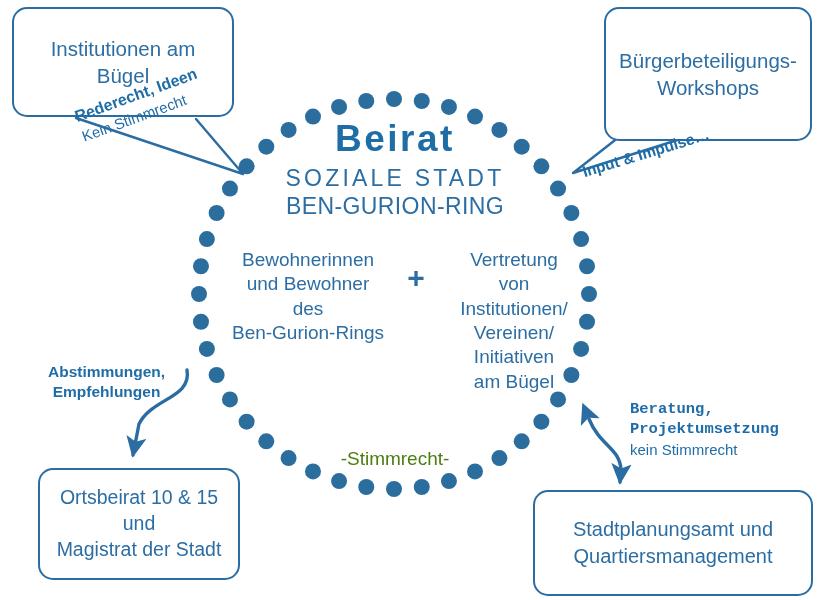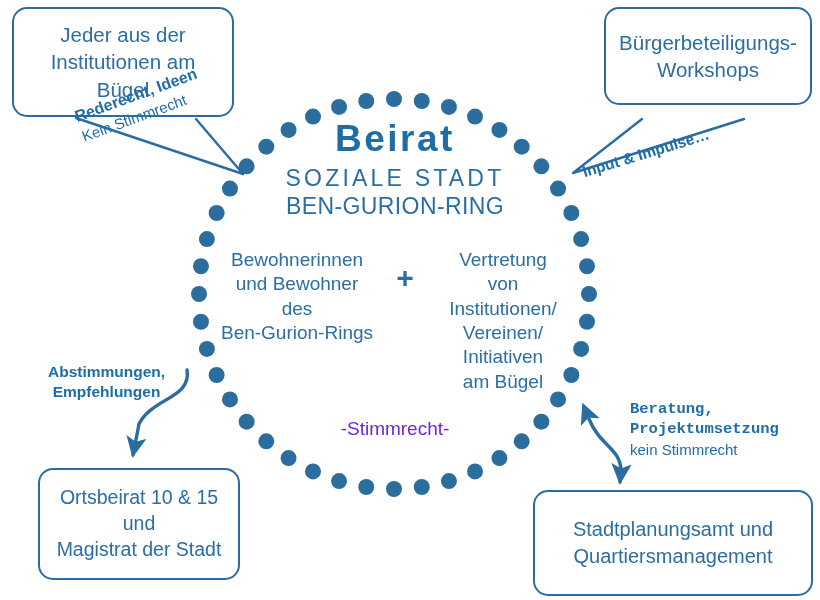--- a/index.html
+++ b/index.html
@@ -50,21 +50,21 @@
   }
   .box .ln { display: block; white-space: nowrap; }
 
   #bubble-neighbourhood {
     left: 12px; top: 7px;
     width: 222px; height: 110px;
     font-size: 20.5px;
   }
   #bubble-participation {
     left: 604px; top: 7px;
-    width: 208px; height: 98px;
+    width: 208px; height: 134px;
     font-size: 20.5px;
     align-items: center;
   }
   #box-ortsbeirat {
     left: 38px; top: 468px;
     width: 202px; height: 112px;
     font-size: 19.5px;
   }
   #box-stadtplanung {
     left: 533px; top: 490px;
@@ -104,21 +104,21 @@
     color: #2c6ea3;
   }
 
   #members-row {
     position: absolute;
     left: 0;
     top: 128px;
     width: 390px;
     display: flex;
     align-items: flex-start;
-    justify-content: center;
+    justify-content: flex-end;
   }
   .member-col {
     font-size: 19px;
     line-height: 1.28;
     text-align: center;
     color: #2c6ea3;
   }
   #member-left { width: 172px; }
   #member-right { width: 152px; }
   #plus-sign {
@@ -126,25 +126,25 @@
     text-align: center;
     font-size: 30px;
     font-weight: bold;
     color: #2c6ea3;
     line-height: 1.05;
     padding-top: 14px;
   }
   #voting-note {
     position: absolute;
     left: 0;
-    top: 298px;
+    top: 328px;
     width: 390px;
     text-align: center;
     font-size: 19px;
-    color: #6d28d9;
+    color: #4d7c0f;
   }
 
   
   .rot-caption {
     position: absolute;
     z-index: 5;
     color: #1f6da6;
     white-space: nowrap;
     line-height: 1.3;
   }
@@ -284,21 +284,20 @@
         <span class="ln">Initiativen</span><br>
         <span class="ln">am Bügel</span>
       </div>
     </div>
 
     <div id="voting-note">-Stimmrecht-</div>
   </div>
 
   <div class="box" id="bubble-neighbourhood">
     <div class="lines">
-      <span class="ln">Jeder aus der</span>
       <span class="ln">Institutionen am</span>
       <span class="ln">Bügel</span>
     </div>
   </div>
 
   <div class="box" id="bubble-participation">
     <div class="lines">
       <span class="ln">Bürgerbeteiligungs-</span>
       <span class="ln">Workshops</span>
     </div>

